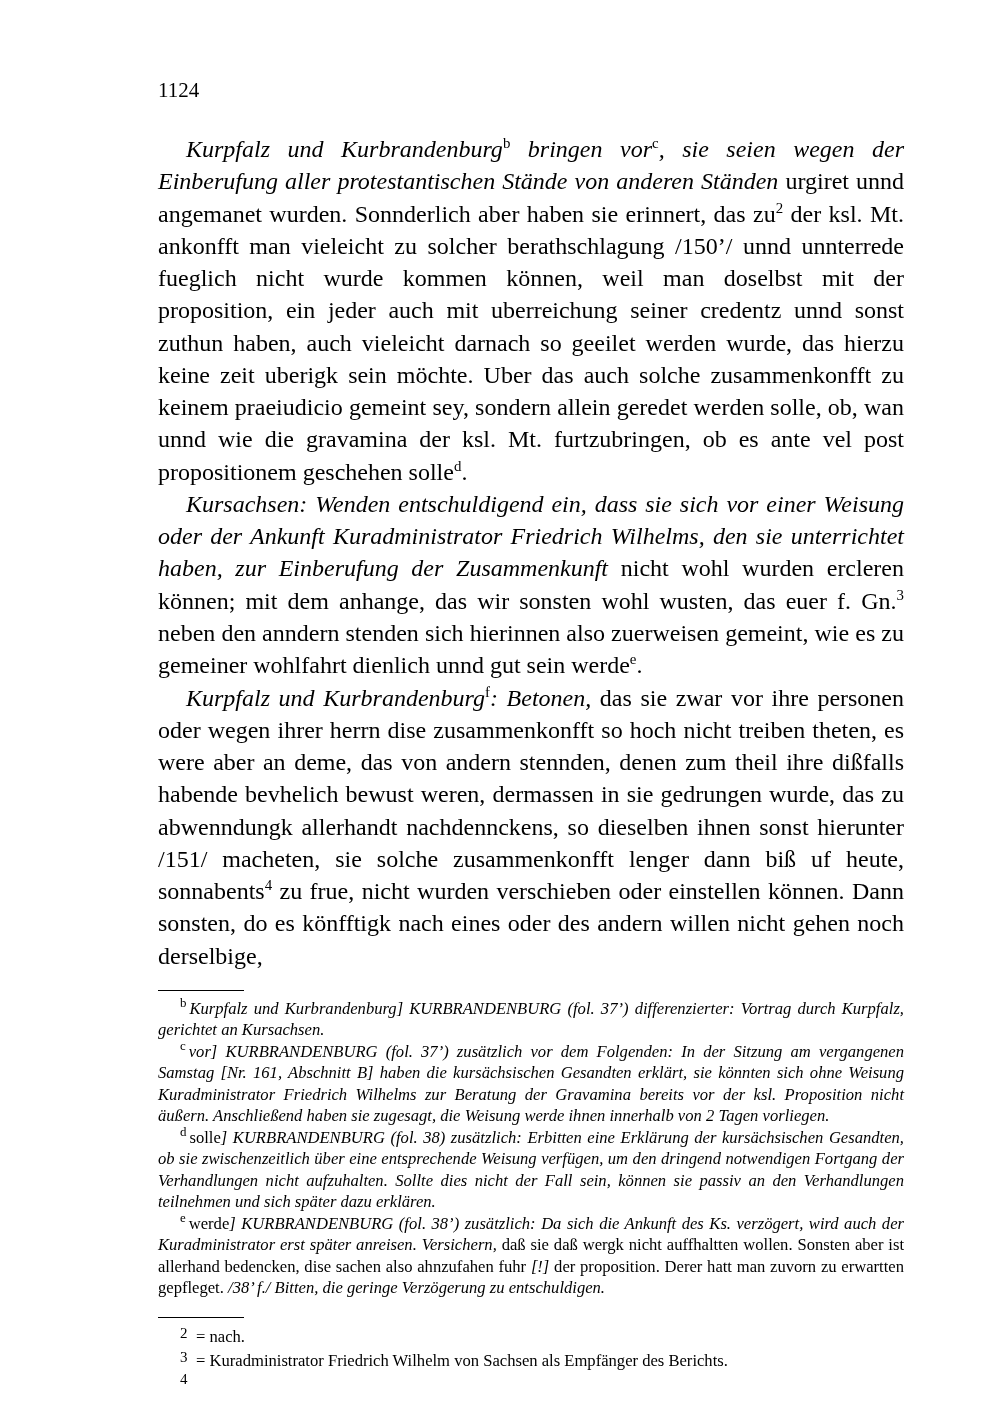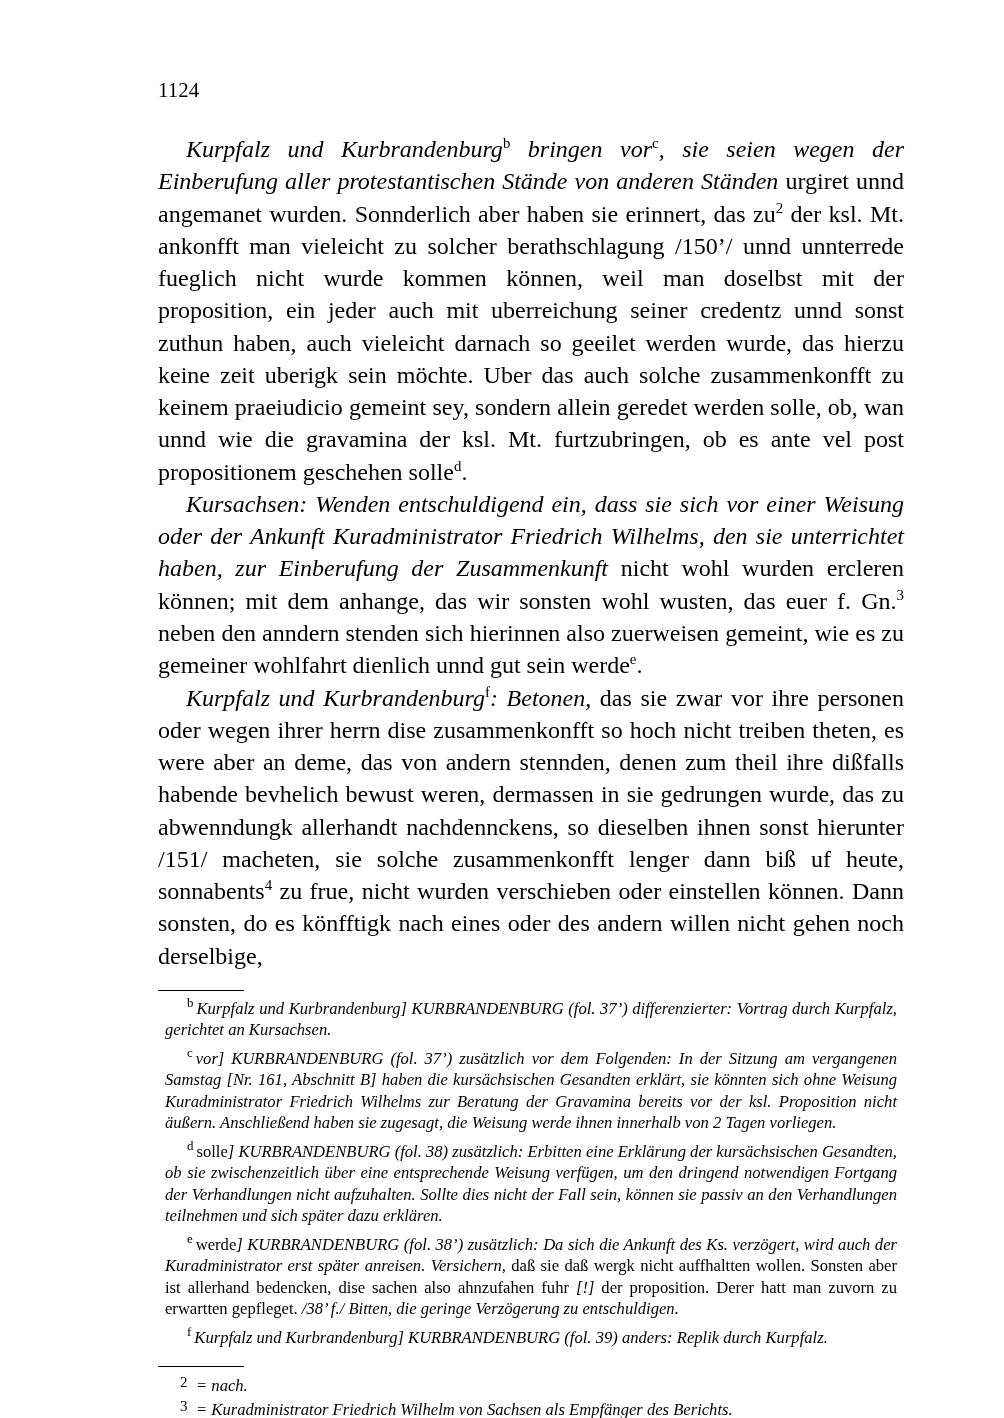--- a/index.html
+++ b/index.html
@@ -60,21 +60,21 @@
     background: #000;
     margin: 18px 0 7px 0;
   }
   .notes {
     width: 746px;
     font-size: 16.6px;
     line-height: 1.295;
     text-align: justify;
   }
   .notes p {
-    margin: 7px;
+    margin: 0;
     text-indent: 22px;
   }
   .notes .marker {
     font-size: 0.78em;
     vertical-align: super;
     line-height: 0;
     margin-right: 3px;
   }
   .apparatus {
     width: 746px;
@@ -91,21 +91,20 @@
     flex: 0 0 38px;
     text-align: left;
     padding-left: 22px;
     box-sizing: border-box;
     font-size: 15px;
     vertical-align: super;
     position: relative;
     top: -4px;
   }
   .apparatus .txt {
-    font-style: italic;
     text-align: center;
   }
 </style>
 </head>
 <body>
 
 <div class="page">
 
   <div class="header">
     <span class="folio">1124</span>
@@ -126,21 +125,20 @@
   <div class="notes">
 
     <p><span class="marker">b</span><span class="it">Kurpfalz und Kurbrandenburg] KURBRANDENBURG (fol. 37’) differenzierter: Vortrag durch Kurpfalz, gerichtet an Kursachsen.</span></p>
 
     <p><span class="marker">c</span><span class="it">vor] KURBRANDENBURG (fol. 37’) zusätzlich vor dem Folgenden: In der Sitzung am vergangenen Samstag [Nr. 161, Abschnitt B] haben die kursächsischen Gesandten erklärt, sie könnten sich ohne Weisung Kuradministrator Friedrich Wilhelms zur Beratung der Gravamina bereits vor der ksl. Proposition nicht äußern. Anschließend haben sie zugesagt, die Weisung werde ihnen innerhalb von 2 Tagen vorliegen.</span></p>
 
     <p><span class="marker">d</span><span>solle</span><span class="it">] KURBRANDENBURG (fol. 38) zusätzlich: Erbitten eine Erklärung der kursächsischen Gesandten, ob sie zwischenzeitlich über eine entsprechende Weisung verfügen, um den dringend notwendigen Fortgang der Verhandlungen nicht aufzuhalten. Sollte dies nicht der Fall sein, können sie passiv an den Verhandlungen teilnehmen und sich später dazu erklären.</span></p>
 
     <p><span class="marker">e</span><span>werde</span><span class="it">] KURBRANDENBURG (fol. 38’) zusätzlich: Da sich die Ankunft des Ks. verzögert, wird auch der Kuradministrator erst später anreisen. Versichern,</span><span> daß sie daß wergk nicht auffhaltten wollen. Sonsten aber ist allerhand bedencken, dise sachen also ahnzufahen fuhr </span><span class="it">[!]</span><span> der proposition. Derer hatt man zuvorn zu erwartten gepfleget. </span><span class="it">/38’ f./ Bitten, die geringe Verzögerung zu entschuldigen.</span></p>
 
-    <p><span class="marker">f</span><span class="it">Kurpfalz und Kurbrandenburg] KURBRANDENBURG (fol. 39) anders: Replik durch Kurpfalz.</span></p>
 
   </div>
 
   <div class="notes-rule"></div>
 
   <div class="apparatus">
 
     <div class="row">
       <span class="num">2</span>
       <span class="txt">= nach.</span>

